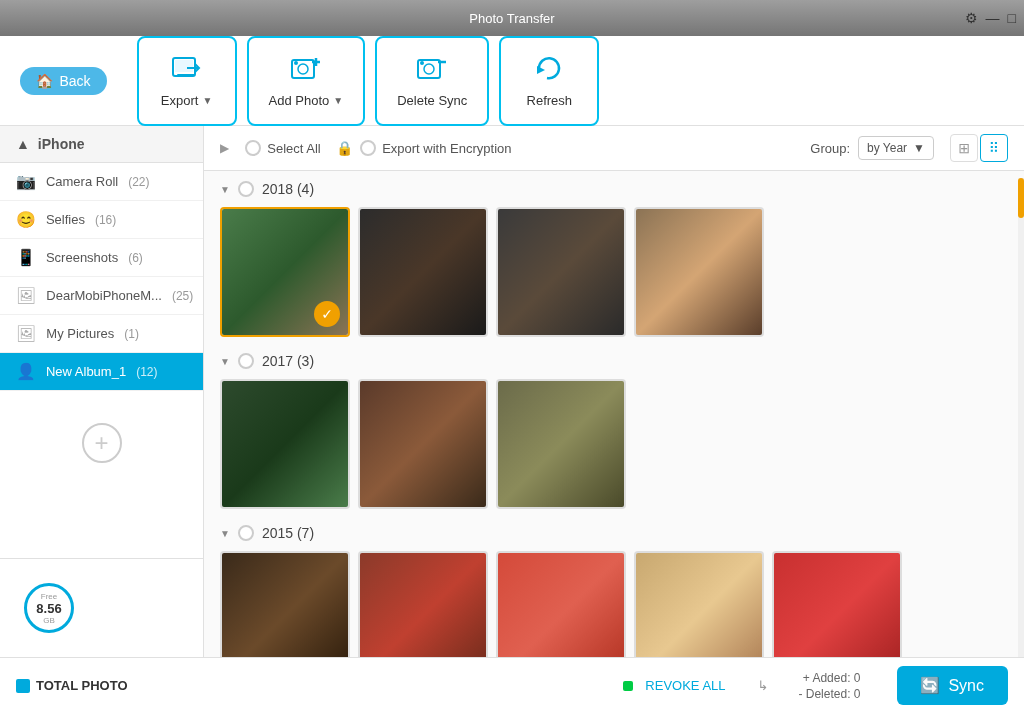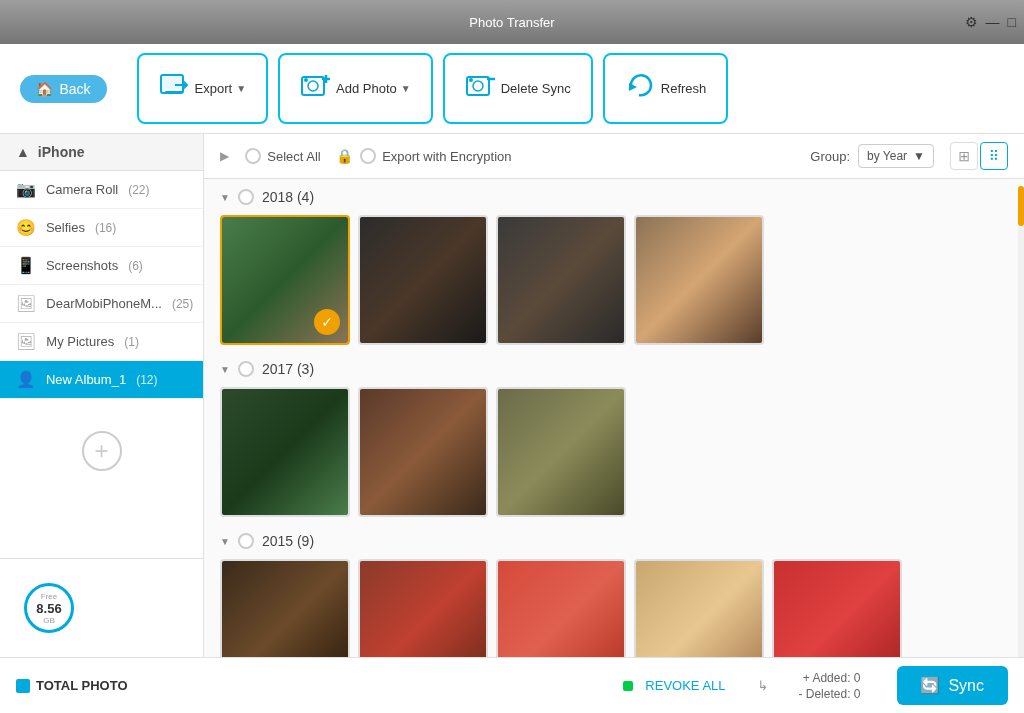--- a/index.html
+++ b/index.html
@@ -1,21 +1,21 @@
 <!DOCTYPE html>
 <html><head>
   <meta charset="utf-8">
   <style>
     * { box-sizing: border-box; margin: 0; padding: 0; }
     body { font-family: 'Segoe UI', Arial, sans-serif; background: #f0f0f0; width: 1024px; height: 713px; overflow: hidden; display: flex; flex-direction: column; }
 
     
     .titlebar {
       background: linear-gradient(to bottom, #9e9e9e, #757575);
-      height: 44px;
+      height: 36px;
       display: flex;
       align-items: center;
       justify-content: center;
       position: relative;
     }
     .titlebar-title { color: white; font-size: 13px; }
     .titlebar-controls { position: absolute; right: 8px; display: flex; gap: 8px; align-items: center; }
     .titlebar-btn { color: #333; font-size: 14px; cursor: pointer; background: none; border: none; }
 
     
@@ -36,21 +36,21 @@
       padding: 6px 16px;
       font-size: 14px;
       cursor: pointer;
       display: flex;
       align-items: center;
       gap: 6px;
       margin-right: 20px;
     }
     .toolbar-action {
       display: flex;
-      flex-direction: row;
+      flex-direction: column;
       align-items: center;
       gap: 4px;
       cursor: pointer;
       padding: 16px 20px;
       border: 2px solid #00c0ef;
       border-radius: 8px;
       color: #333;
       font-size: 13px;
       min-width: 100px;
       position: relative;
@@ -438,21 +438,21 @@
           <div class="photo-item">
             <div class="photo-inner food-7"></div>
           </div>
         </div>
       </div>
 
       <div class="year-section">
         <div class="year-header">
           <span class="year-toggle">▼</span>
           <div class="year-check"></div>
-          <span>2015 (9)</span>
+          <span>2015 (7)</span>
         </div>
         <div class="photo-grid">
           <div class="photo-item">
             <div class="photo-inner food-8"></div>
           </div>
           <div class="photo-item">
             <div class="photo-inner food-9"></div>
           </div>
           <div class="photo-item">
             <div class="photo-inner food-10"></div>

